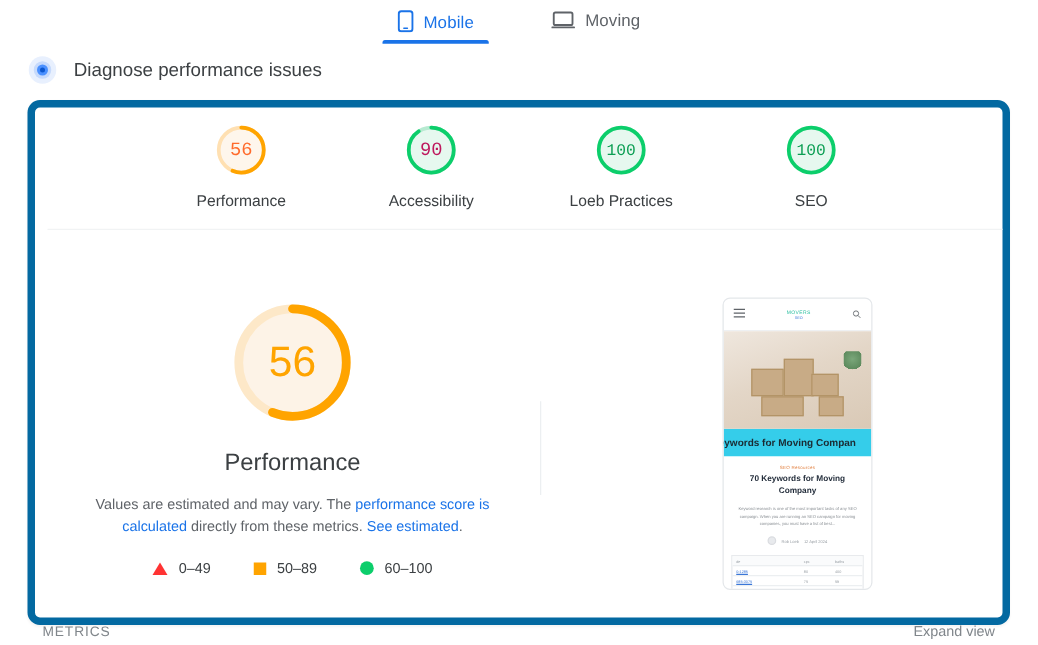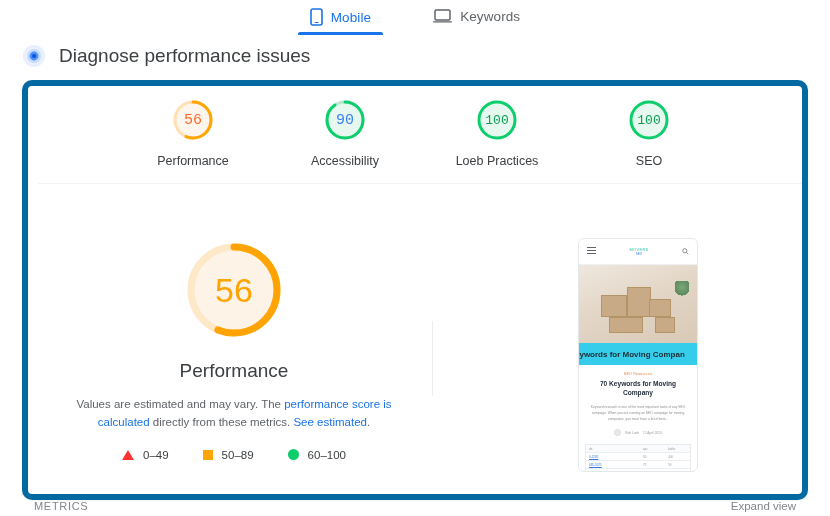--- a/index.html
+++ b/index.html
@@ -19,21 +19,21 @@
          cursor: pointer; position: relative; }
   .tab-label { font-size: 13.5px; letter-spacing: .1px; }
   .tab.active .tab-label { color: #1a73e8; }
   .tab.inactive .tab-label { color: #5f6368; }
   .tab .underline { position: absolute; left: 0; right: 0; bottom: 0; height: 3px;
                     background: #1a73e8; border-radius: 2px 2px 0 0; }
   .icn { display: inline-block; line-height: 0; }
 
   
   .diagnose { position: absolute; left: 22px; top: 44px; display: flex; align-items: center; gap: 13px; }
-  .diagnose-title { font-size: 19px; color: #3c4043; }
+  .diagnose-title { font-size: 15px; color: #3c4043; }
 
   
   .card { position: absolute; left: 22px; top: 80px; width: 786px; height: 420px;
           background: #fff; border: 6px solid #0369a1; border-radius: 10px;
           box-shadow: 0 1px 2px rgba(60,64,67,.06); overflow: hidden; }
 
   .gauges { position: absolute; left: 0; top: 0; width: 786px; height: 97px;
             display: flex; justify-content: center; align-items: flex-start; gap: 52px; padding-top: 11px; }
   .gauge-item { width: 100px; display: flex; flex-direction: column; align-items: center; }
   .gauge-sm { position: relative; width: 46px; height: 46px; }
@@ -119,21 +119,21 @@
       <span class="tab-label">Mobile</span>
       <span class="underline"></span>
     </div>
     <div class="tab inactive">
       <span class="icn">
         <svg width="19" height="16" viewBox="0 0 19 16">
           <rect x="2" y="2" width="15" height="10" rx="1.3" fill="none" stroke="#5f6368" stroke-width="1.5"></rect>
           <rect x="0" y="13.2" width="19" height="1.4" rx=".7" fill="#5f6368"></rect>
         </svg>
       </span>
-      <span class="tab-label">Keywords</span>
+      <span class="tab-label">Moving</span>
     </div>
   </div>
 
   <div class="diagnose">
     <span class="icn">
       <svg width="24" height="24" viewBox="0 0 24 24">
         <circle cx="12" cy="12" r="11" fill="#e8f0fe"></circle>
         <circle cx="12" cy="12" r="7" fill="#c6dafc"></circle>
         <circle cx="12" cy="12" r="4.4" fill="#4a90ff"></circle>
         <circle cx="12" cy="12" r="2" fill="#0b57d0"></circle>
@@ -158,21 +158,21 @@
         <span class="gauge-label">Performance</span>
       </div>
 
       <div class="gauge-item">
         <div class="gauge-sm">
           <svg width="46" height="46" viewBox="0 0 46 46">
             <circle cx="23" cy="23" r="18" fill="#e6f8ef"></circle>
             <circle cx="23" cy="23" r="18" fill="none" stroke="#b7ead1" stroke-width="3"></circle>
             <circle cx="23" cy="23" r="18" fill="none" stroke="#0cce6b" stroke-width="3" stroke-linecap="round" stroke-dasharray="101.8 113.1" transform="rotate(-90 23 23)"></circle>
           </svg>
-          <span class="val" style="color:#3b82f6">90</span>
+          <span class="val" style="color:#be185d">90</span>
         </div>
         <span class="gauge-label">Accessibility</span>
       </div>
 
       <div class="gauge-item">
         <div class="gauge-sm">
           <svg width="46" height="46" viewBox="0 0 46 46">
             <circle cx="23" cy="23" r="18" fill="#e6f8ef"></circle>
             <circle cx="23" cy="23" r="18" fill="none" stroke="#0cce6b" stroke-width="3"></circle>
           </svg>

